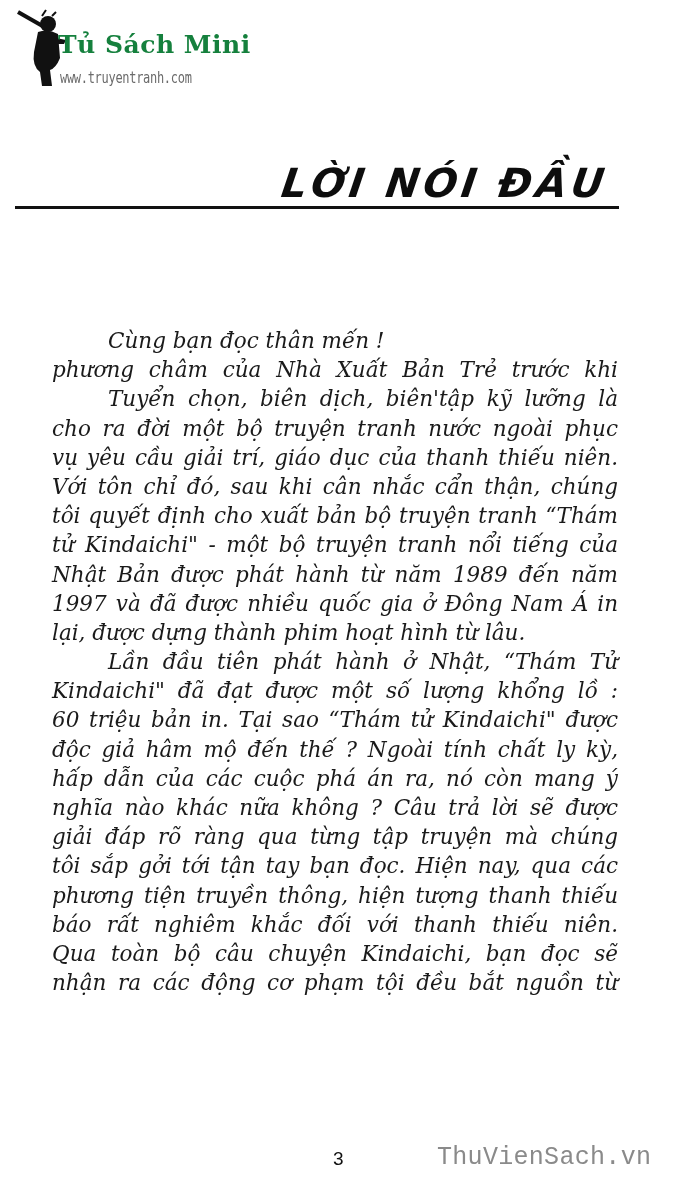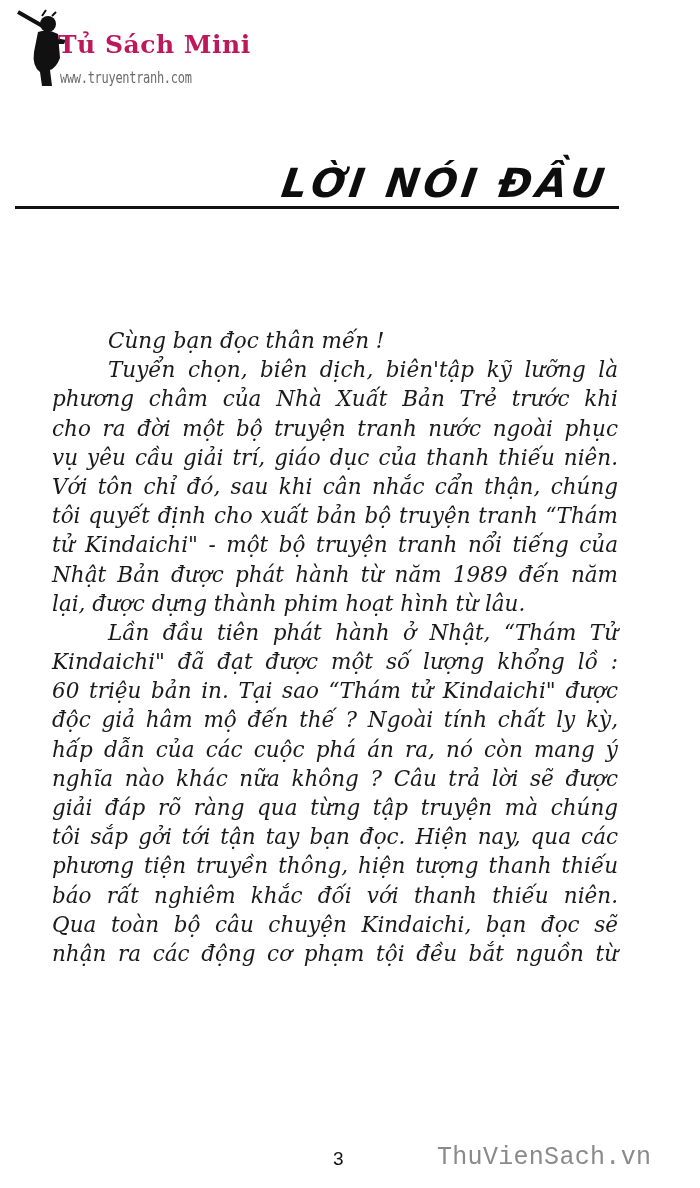--- a/index.html
+++ b/index.html
@@ -30,21 +30,21 @@
       height: 80px;
     }
     .logo-title {
       position: absolute;
       left: 50px;
       top: 22px;
       font-family: "DejaVu Serif", serif;
       font-weight: bold;
       font-size: 25px;
       letter-spacing: 0.5px;
-      color: #be185d;
+      color: #15803d;
       white-space: nowrap;
     }
     .logo-url {
       position: absolute;
       left: 52px;
       top: 60px;
       font-family: "DejaVu Sans Mono", monospace;
       font-size: 12px;
       color: #6b6b6b;
       letter-spacing: -0.3px;
@@ -131,28 +131,29 @@
   </svg>
   <div class="logo-title">Tủ Sách Mini</div>
   <div class="logo-url">www.truyentranh.com</div>
 </div>
 
 <h1 class="page-title" style="margin:0;">LỜI NÓI ĐẦU</h1>
 <div class="title-rule"></div>
 
 <div class="body-text" id="body-text">
     <span class="line indent last">Cùng bạn đọc thân mến !</span>
+    <span class="line">phương châm của Nhà Xuất Bản Trẻ trước khi</span>
     <span class="line indent">Tuyển chọn, biên dịch, biên'tập kỹ lưỡng là</span>
-    <span class="line">phương châm của Nhà Xuất Bản Trẻ trước khi</span>
     <span class="line">cho ra đời một bộ truyện tranh nước ngoài phục</span>
     <span class="line">vụ yêu cầu giải trí, giáo dục của thanh thiếu niên.</span>
     <span class="line">Với tôn chỉ đó, sau khi cân nhắc cẩn thận, chúng</span>
     <span class="line">tôi quyết định cho xuất bản bộ truyện tranh “Thám</span>
     <span class="line">tử Kindaichi" - một bộ truyện tranh nổi tiếng của</span>
     <span class="line">Nhật Bản được phát hành từ năm 1989 đến năm</span>
+    <span class="line">1997 và đã được nhiều quốc gia ở Đông Nam Á in</span>
     <span class="line last">lại, được dựng thành phim hoạt hình từ lâu.</span>
     <span class="line indent">Lần đầu tiên phát hành ở Nhật, “Thám Tử</span>
     <span class="line">Kindaichi" đã đạt  được một số lượng khổng lồ :</span>
     <span class="line">60 triệu bản in. Tại sao “Thám tử Kindaichi" được</span>
     <span class="line">độc giả hâm mộ đến thế ? Ngoài tính chất ly kỳ,</span>
     <span class="line">hấp dẫn của các cuộc phá án ra, nó còn mang ý</span>
     <span class="line">nghĩa nào khác nữa không ? Câu trả lời sẽ được</span>
     <span class="line">giải đáp rõ ràng qua từng tập truyện mà chúng</span>
     <span class="line">tôi sắp gởi tới tận tay bạn đọc. Hiện nay, qua các</span>
     <span class="line">phương tiện truyền thông, hiện tượng thanh thiếu</span>

